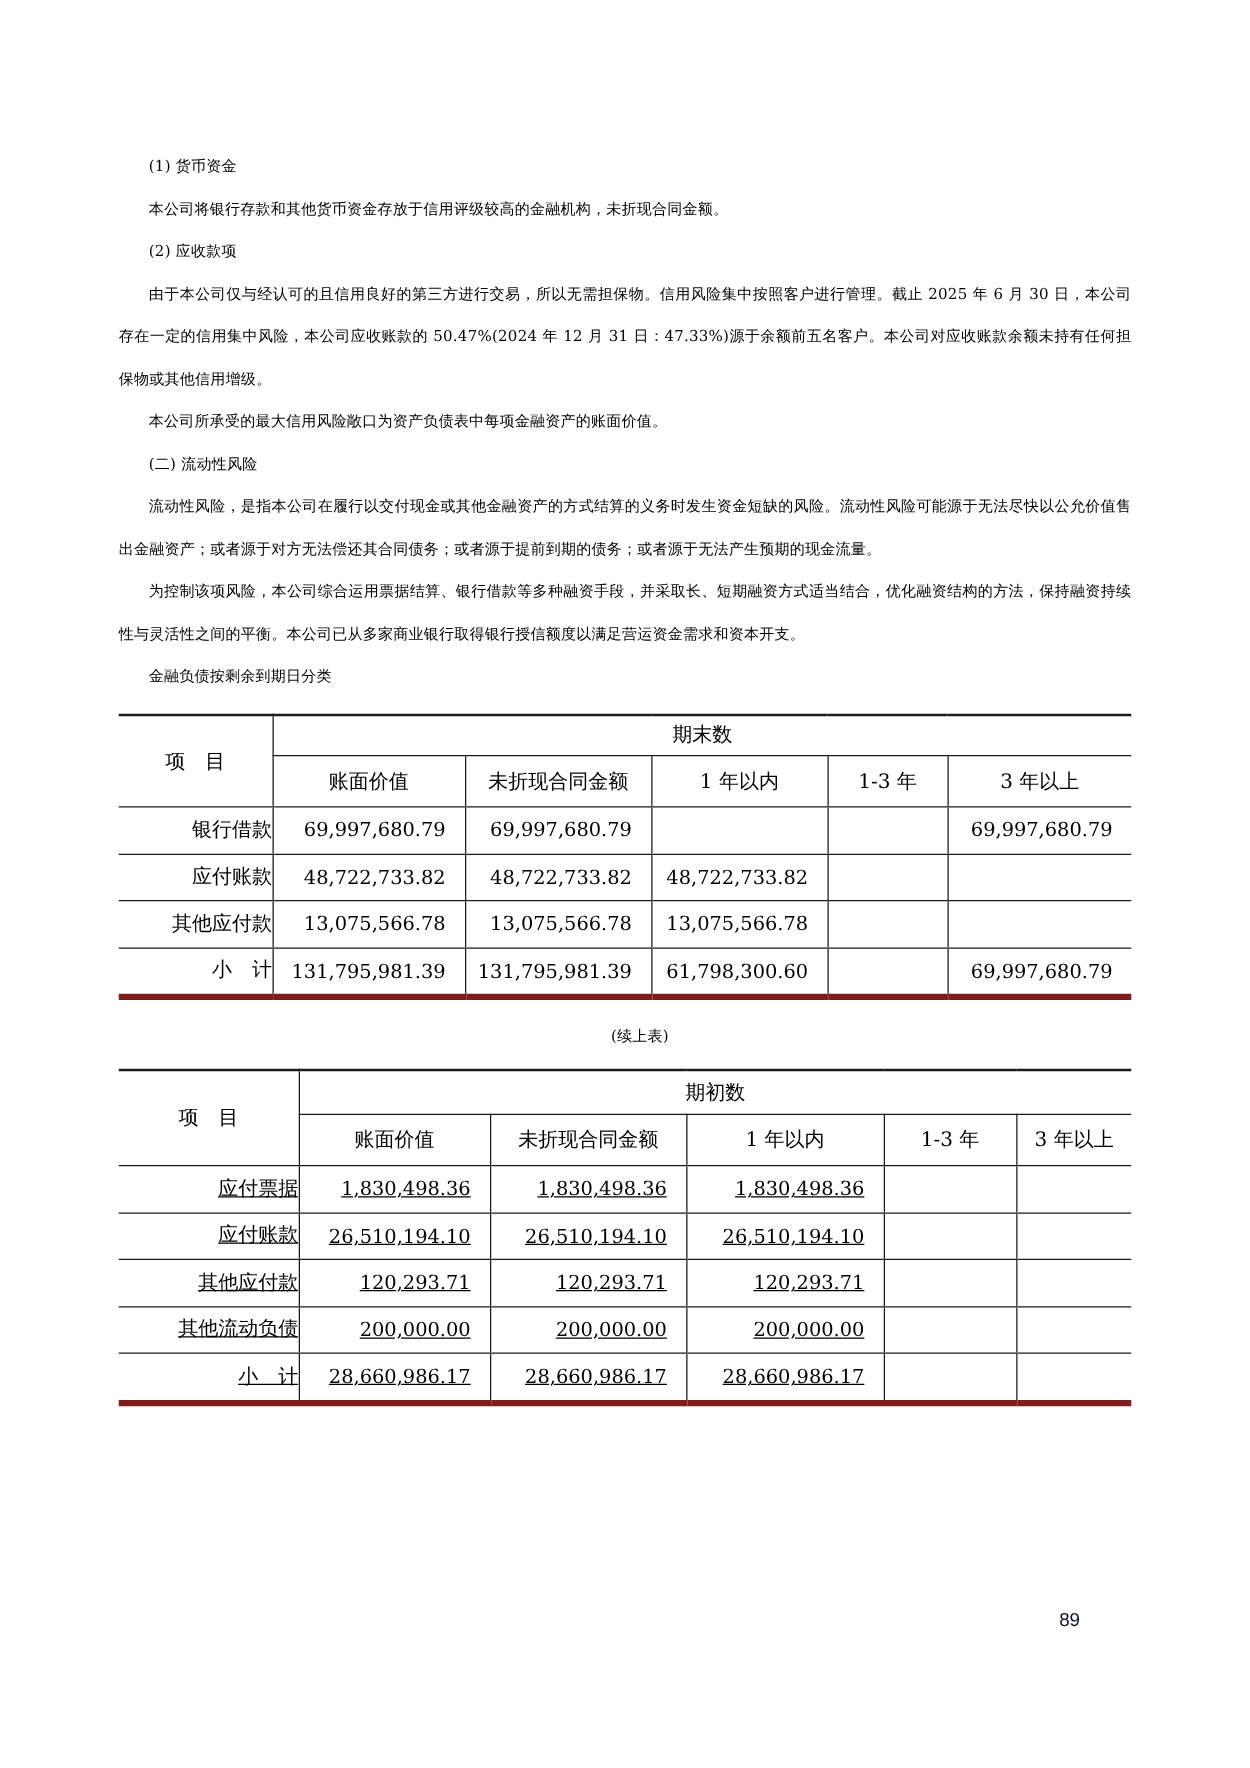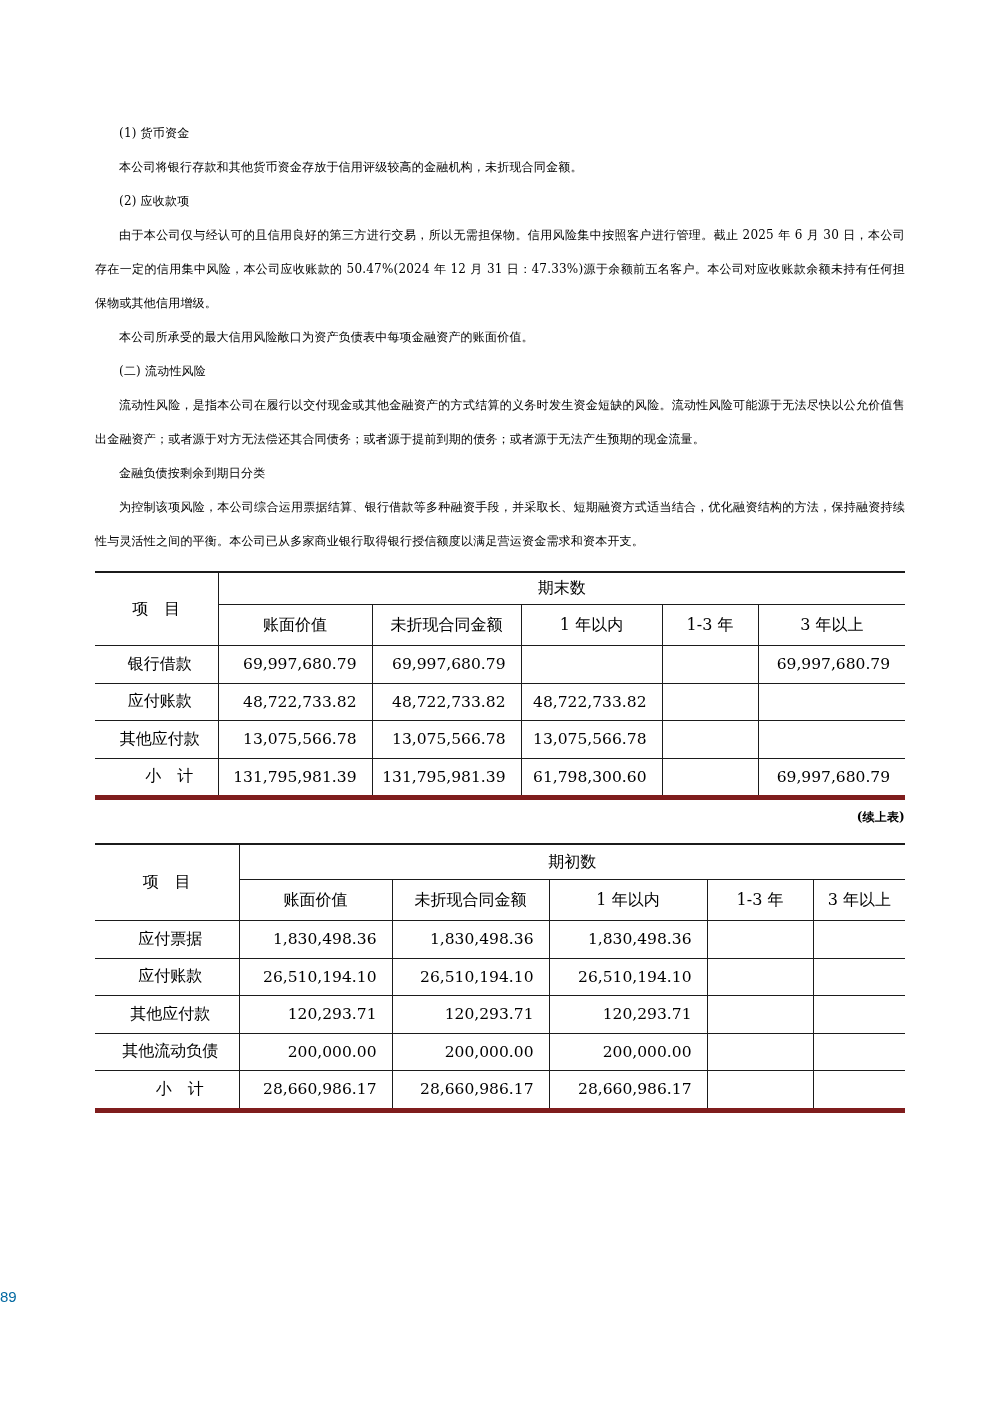--- a/index.html
+++ b/index.html
@@ -13,21 +13,21 @@
   .page { position:relative; width:1000px; height:1414px; background:#fff; }
   .content { position:absolute; left:95px; top:116px; width:810px; }
   p.para {
     margin:0;
     font-size:12px;
     line-height:34px;
     text-align:justify;
     text-indent:2em;
     letter-spacing:0.2px;
   }
-  p.continued { margin-top:4px; line-height:27px; text-align:right;font-weight:bold; }
+  p.continued { margin-top:16px; line-height:27px; text-align:center; }
 
   table.tbl {
     border-collapse:collapse;
     table-layout:fixed;
     width:810px;
     border-top:2px solid #1b1b1b;
     font-size:16px;
   }
   .tbl th, .tbl td {
     border-bottom:1.5px solid #1b1b1b;
@@ -41,57 +41,57 @@
   .tbl th:not(.c0), .tbl td:not(.c0) { border-left:1.5px solid #1b1b1b; }
   .tbl tbody tr:last-child td { border-bottom:5px solid #7f1d1d; }
 
   .t-end { margin-top:13px; }
   .t-begin { margin-top:12px; }
   .t-end .hr1 th { height:31px; }
   .t-end .hr2 th { height:40px; }
   .t-end tbody td { height:36.5px; }
   .t-begin .hr1 th { height:34px; }
   .t-begin .hr2 th { height:40px; }
-  .t-begin tbody td { height:36.5px; }
+  .t-begin tbody td { height:36.5px;text-decoration:underline; }
 
   
   .t-end col.w0{width:123px;} .t-end col.w1{width:154px;} .t-end col.w2{width:149px;}
   .t-end col.w3{width:141px;} .t-end col.w4{width:96px;}  .t-end col.w5{width:147px;}
   
   .t-begin col.w0{width:144px;} .t-begin col.w1{width:153px;} .t-begin col.w2{width:157px;}
   .t-begin col.w3{width:158px;} .t-begin col.w4{width:106px;} .t-begin col.w5{width:92px;}
 
-  .tbl td.lbl { text-align:center; padding-left:7px; }
+  .tbl td.lbl { text-align:right; padding-left:7px; }
   .tbl td.lbl.subtotal { padding-left:26px; }
   .tbl td.num { text-align:right; padding-right:15px; font-size:15.5px; }
 
   .pageno {
     position:absolute;
     top:1288px; left:0; width:864px;
-    text-align:left;
+    text-align:right;
     font-family:"Liberation Sans","DejaVu Sans",sans-serif;
     font-size:15px;
-    color:#0369a1;
+    color:#0f172a;
   }
 </style>
 </head>
 <body>
 
 <div class="page">
   <div class="content">
 
     <p class="para">(1) 货币资金</p>
     <p class="para">本公司将银行存款和其他货币资金存放于信用评级较高的金融机构，未折现合同金额。</p>
     <p class="para">(2) 应收款项</p>
     <p class="para">由于本公司仅与经认可的且信用良好的第三方进行交易，所以无需担保物。信用风险集中按照客户进行管理。截止 2025 年 6 月 30 日，本公司存在一定的信用集中风险，本公司应收账款的 50.47%(2024 年 12 月 31 日：47.33%)源于余额前五名客户。本公司对应收账款余额未持有任何担保物或其他信用增级。</p>
     <p class="para">本公司所承受的最大信用风险敞口为资产负债表中每项金融资产的账面价值。</p>
     <p class="para">(二) 流动性风险</p>
     <p class="para">流动性风险，是指本公司在履行以交付现金或其他金融资产的方式结算的义务时发生资金短缺的风险。流动性风险可能源于无法尽快以公允价值售出金融资产；或者源于对方无法偿还其合同债务；或者源于提前到期的债务；或者源于无法产生预期的现金流量。</p>
+    <p class="para">为控制该项风险，本公司综合运用票据结算、银行借款等多种融资手段，并采取长、短期融资方式适当结合，优化融资结构的方法，保持融资持续性与灵活性之间的平衡。本公司已从多家商业银行取得银行授信额度以满足营运资金需求和资本开支。</p>
     <p class="para">金融负债按剩余到期日分类</p>
-    <p class="para">为控制该项风险，本公司综合运用票据结算、银行借款等多种融资手段，并采取长、短期融资方式适当结合，优化融资结构的方法，保持融资持续性与灵活性之间的平衡。本公司已从多家商业银行取得银行授信额度以满足营运资金需求和资本开支。</p>
 
     <table class="tbl t-end">
       <colgroup>
         <col class="w0">
           <col class="w1">
           <col class="w2">
           <col class="w3">
           <col class="w4">
           <col class="w5">
       </colgroup>

